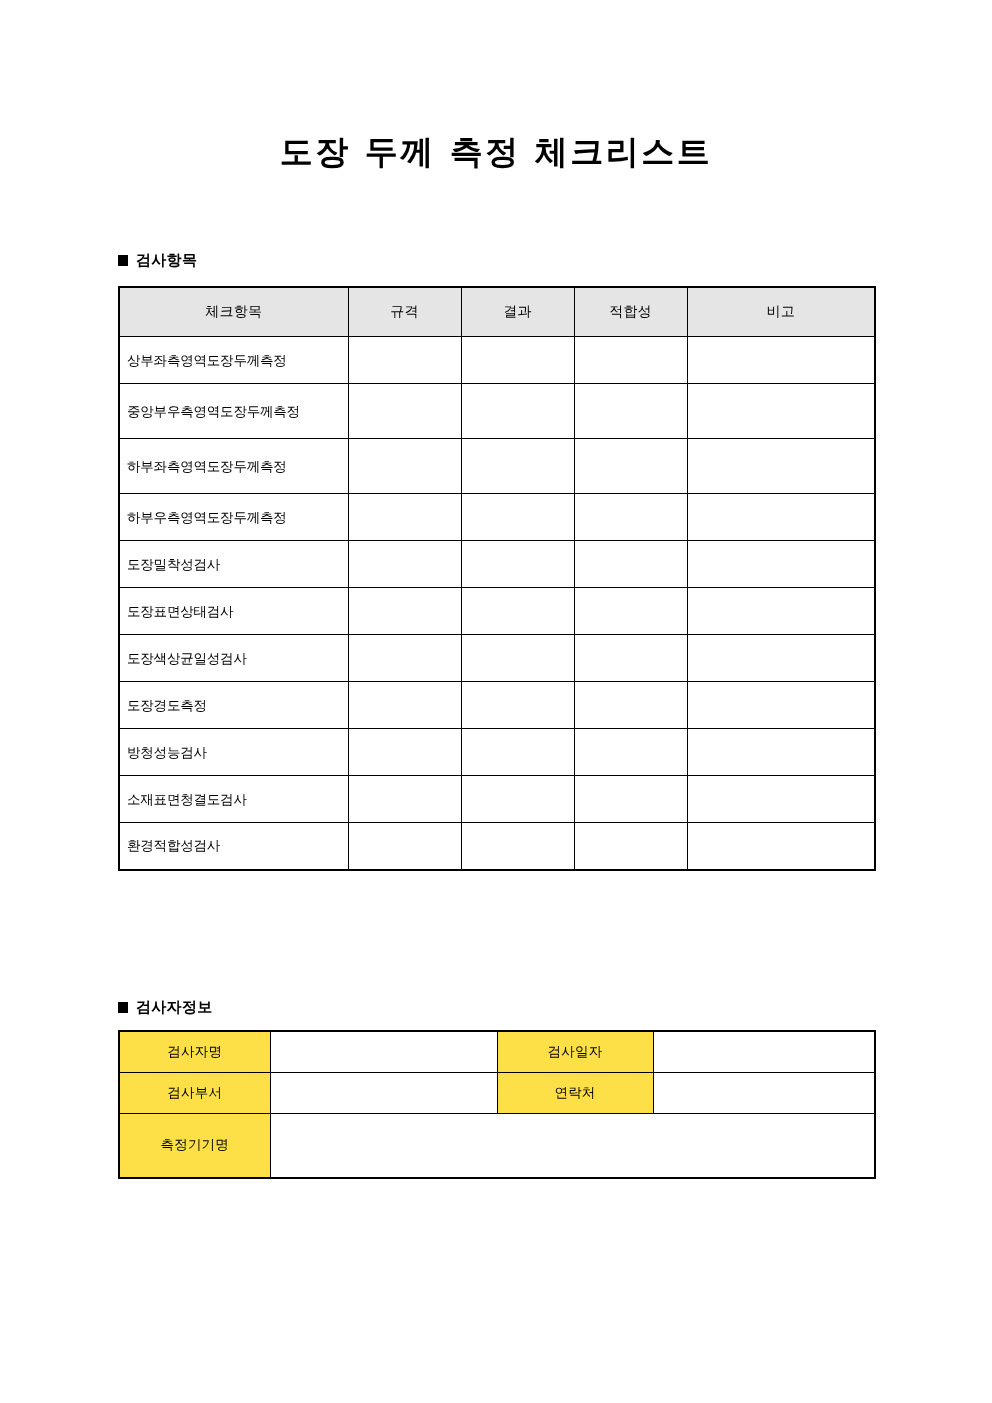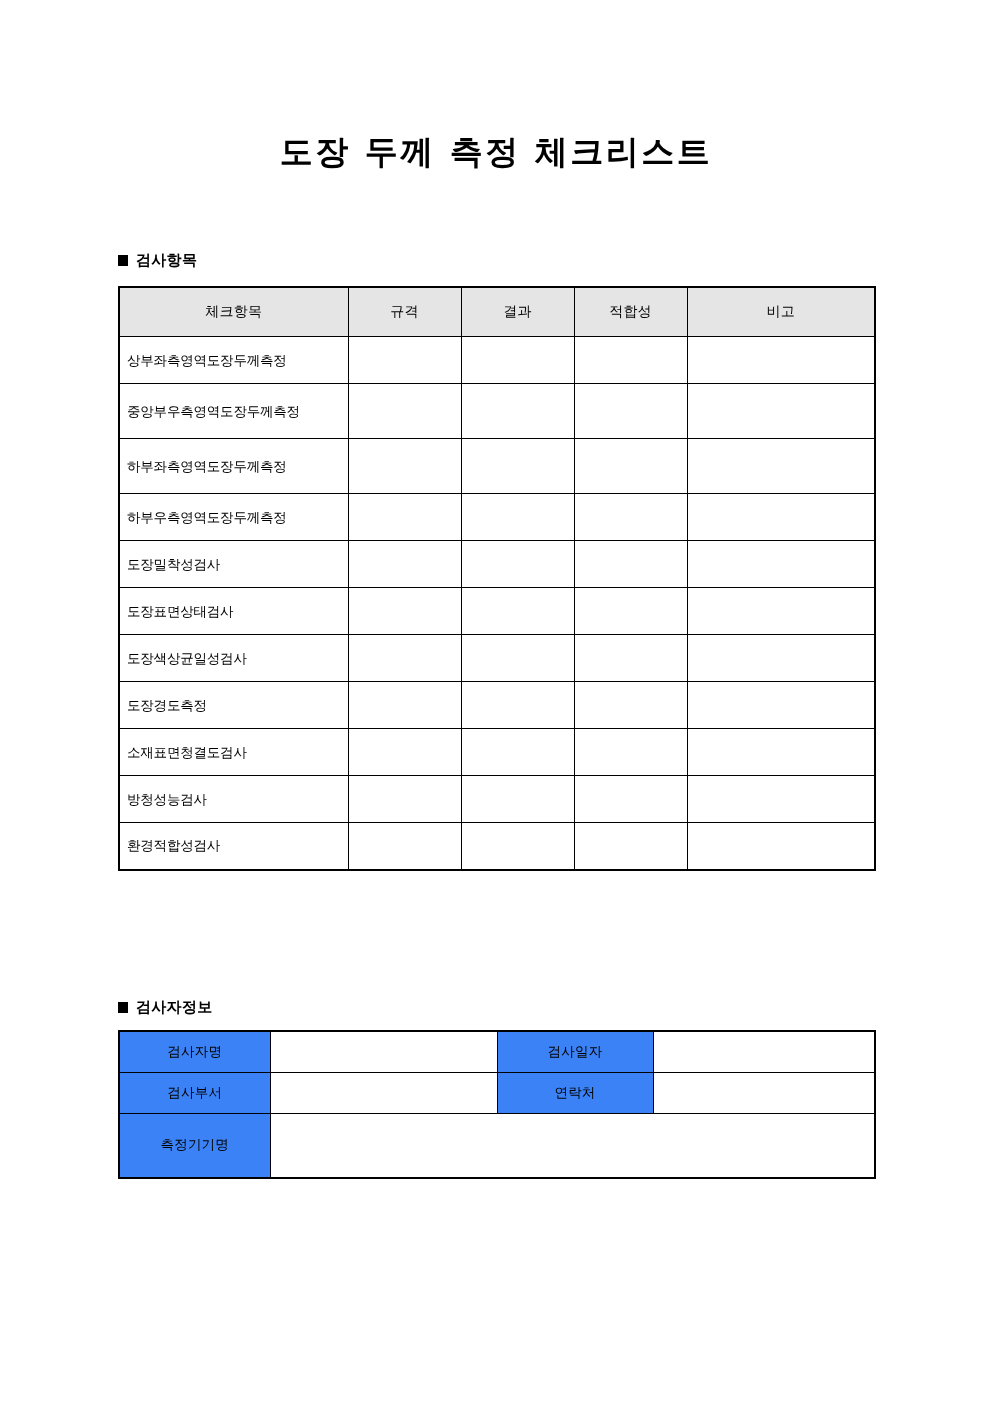--- a/index.html
+++ b/index.html
@@ -111,21 +111,21 @@
   .col-res   { width: 113px; }
   .col-conf  { width: 113px; }
   .col-note  { width: 188px; }
 
   
   #inspector-table {
     top: 1030px;
     width: 756px;
   }
   #inspector-table td.label-cell {
-    background: #3b82f6;
+    background: #fde047;
     text-align: center;
     letter-spacing: 0.2px;
   }
   #inspector-table td.value-cell {
     background: #ffffff;
   }
   #inspector-table tr.info-row { height: 41px; }
   #inspector-table tr.info-row-tall { height: 65px; }
 
   .ilab1 { width: 151px; }
@@ -213,28 +213,28 @@
         <td class="blank-cell"></td>
       </tr>
       <tr class="">
         <td class="item-cell">도장경도측정</td>
         <td class="blank-cell"></td>
         <td class="blank-cell"></td>
         <td class="blank-cell"></td>
         <td class="blank-cell"></td>
       </tr>
       <tr class="">
+        <td class="item-cell">방청성능검사</td>
+        <td class="blank-cell"></td>
+        <td class="blank-cell"></td>
+        <td class="blank-cell"></td>
+        <td class="blank-cell"></td>
+      </tr>
+      <tr class="">
         <td class="item-cell">소재표면청결도검사</td>
-        <td class="blank-cell"></td>
-        <td class="blank-cell"></td>
-        <td class="blank-cell"></td>
-        <td class="blank-cell"></td>
-      </tr>
-      <tr class="">
-        <td class="item-cell">방청성능검사</td>
         <td class="blank-cell"></td>
         <td class="blank-cell"></td>
         <td class="blank-cell"></td>
         <td class="blank-cell"></td>
       </tr>
       <tr class="">
         <td class="item-cell">환경적합성검사</td>
         <td class="blank-cell"></td>
         <td class="blank-cell"></td>
         <td class="blank-cell"></td>

